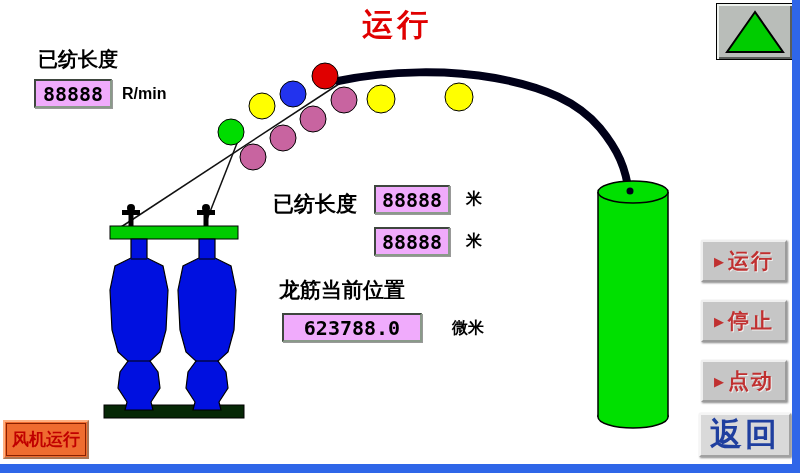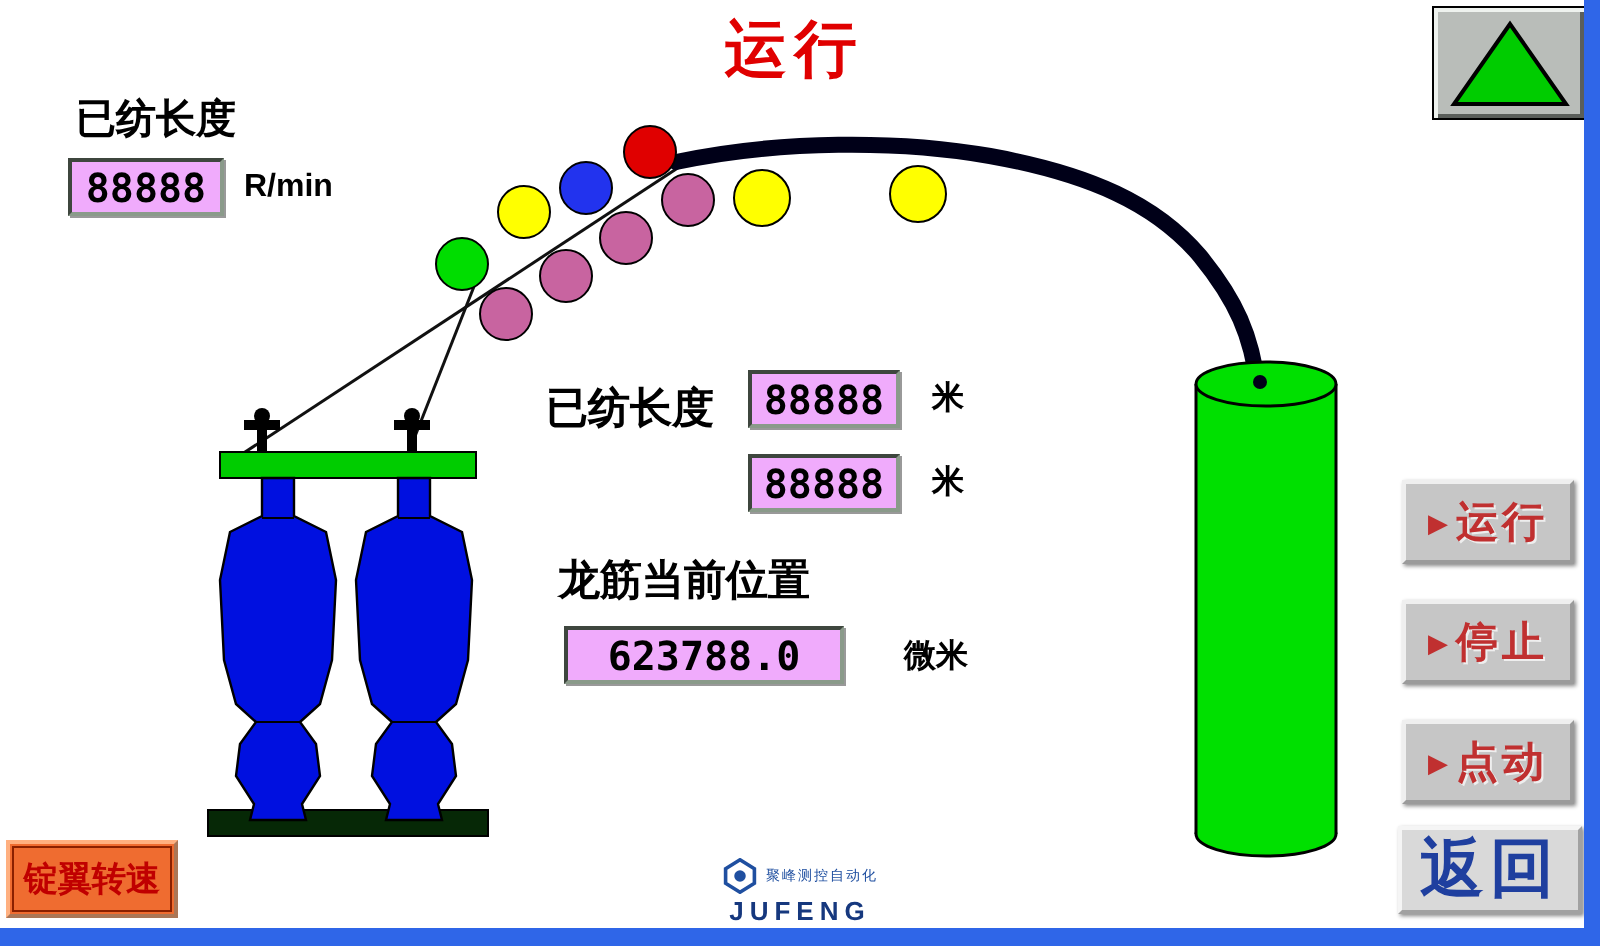--- a/index.html
+++ b/index.html
@@ -172,30 +172,20 @@
   </div>
   <div class="hmi-btn" style="top:360px;">
     <span class="play">▶</span>
     <span class="txt">点动</span>
   </div>
   <div class="btn-back">
     <span class="txt">返回</span>
   </div>
 
   <div class="btn-fan">
-    <span class="txt">锭翼转速</span>
+    <span class="txt">风机运行</span>
   </div>
 
-  <div class="logo">
-    <div class="logo-top">
-      <svg width="18" height="18" viewBox="0 0 20 20">
-        <polygon points="10,1 18,6 18,14 10,19 2,14 2,6" fill="none" stroke="#1f4fa0" stroke-width="2"></polygon>
-        <circle cx="10" cy="10" r="3.2" fill="#1f4fa0"></circle>
-      </svg>
-      <span class="logo-tagline">聚峰测控自动化</span>
-    </div>
-    <div class="logo-brand">JUFENG</div>
-  </div>
 
   <div class="frame-right"></div>
   <div class="frame-bottom"></div>
 
 </div>
 
 </body></html>

